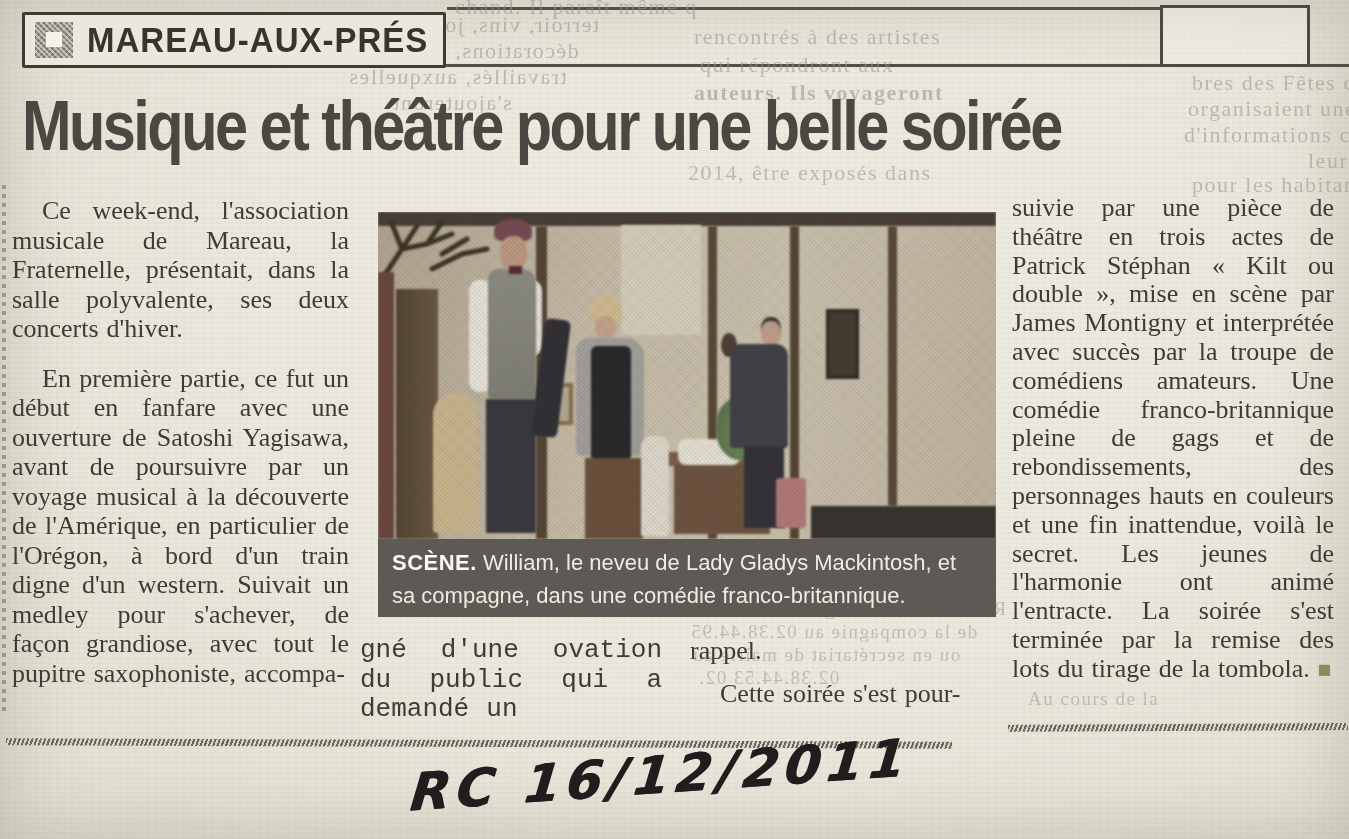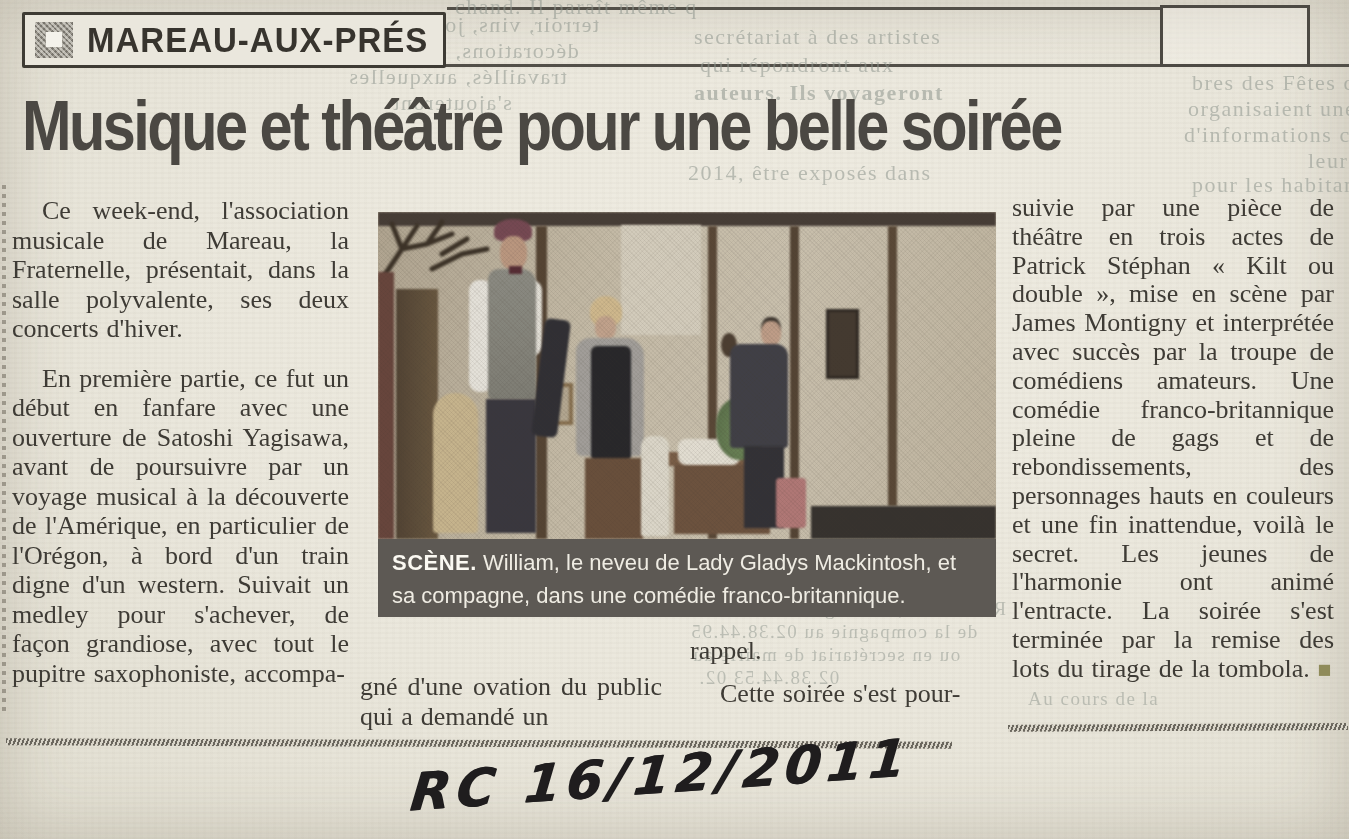--- a/index.html
+++ b/index.html
@@ -34,21 +34,21 @@
     position:absolute;left:22px;top:86px;margin:0;white-space:nowrap;
     font-family:"Liberation Sans",sans-serif;font-weight:bold;font-size:70px;letter-spacing:-3px;
     color:#4b4843;transform:scaleX(.85);transform-origin:left center;
   }
   
   .col{position:absolute;font-size:26px;line-height:29.5px;text-align:justify;color:#3e3b35;word-spacing:1.5px;}
   .col p{margin:0;}
   .indent{text-indent:30px;}
   .col1{left:12px;top:196px;width:337px;}
   .col1 p+p{margin-top:20px;}
-  .col2{left:360px;top:672px;width:302px;}
+  .col2{left:360px;top:636px;width:302px;font-family:Liberation Mono, monospace;}
   .col3{left:690px;top:636px;width:316px;}
   .col3 p+p{margin-top:13px;}
   .col4{left:1012px;top:194px;width:322px;line-height:28.8px;}
   .end-mark{color:#8f8b5a;font-size:23px;}
   
   .photo{position:absolute;left:362px;top:196px;width:618px;height:405px;margin:16px;background:#5d5954;}
   .photo-art{position:relative;width:618px;height:327px;overflow:hidden;
     background:linear-gradient(100deg,#b3a58c 0%,#c8bca3 35%,#cdc2ab 62%,#c2b59b 100%);
     filter:saturate(.85) contrast(.95);}
   .ps{position:absolute;filter:blur(1.1px);}
@@ -87,21 +87,21 @@
   <div class="torn-left"></div>
   <div class="rule-a"></div>
   <div class="rule-b"></div>
   <div class="box-tr"></div>
 
   <div class="bleed" style="left:455px;top:-6px;">chand. Il paraît même q</div>
   <div class="bleed m" style="left:348px;top:12px;">terroir, vins, jouets, bijo</div>
   <div class="bleed m" style="left:354px;top:38px;">décorations, créations</div>
   <div class="bleed m" style="left:348px;top:64px;">travaillés, auxquelles</div>
   <div class="bleed m" style="left:392px;top:90px;">s'ajouteront</div>
-  <div class="bleed" style="left:694px;top:24px;">secrétariat à des artistes</div>
+  <div class="bleed" style="left:694px;top:24px;">rencontrés à des artistes</div>
   <div class="bleed" style="left:700px;top:52px;">qui répondront aux</div>
   <div class="bleed" style="left:694px;top:80px;font-weight:bold;">auteurs. Ils voyageront</div>
   <div class="bleed" style="left:688px;top:160px;text-align:center;">2014, être exposés dans</div>
   <div class="bleed" style="left:1192px;top:70px;">bres des Fêtes de Bassan</div>
   <div class="bleed" style="left:1188px;top:96px;">organisaient une réunion</div>
   <div class="bleed" style="left:1184px;top:122px;">d'informations concernant</div>
   <div class="bleed" style="left:1308px;top:148px;">leur</div>
   <div class="bleed" style="left:1192px;top:172px;">pour les habitants du pays</div>
   <div class="bleed sm m" style="left:688px;top:598px;">Rens. tarifs, renseignements divers</div>
   <div class="bleed sm m" style="left:690px;top:621px;">de la compagnie au 02.38.44.95</div>

